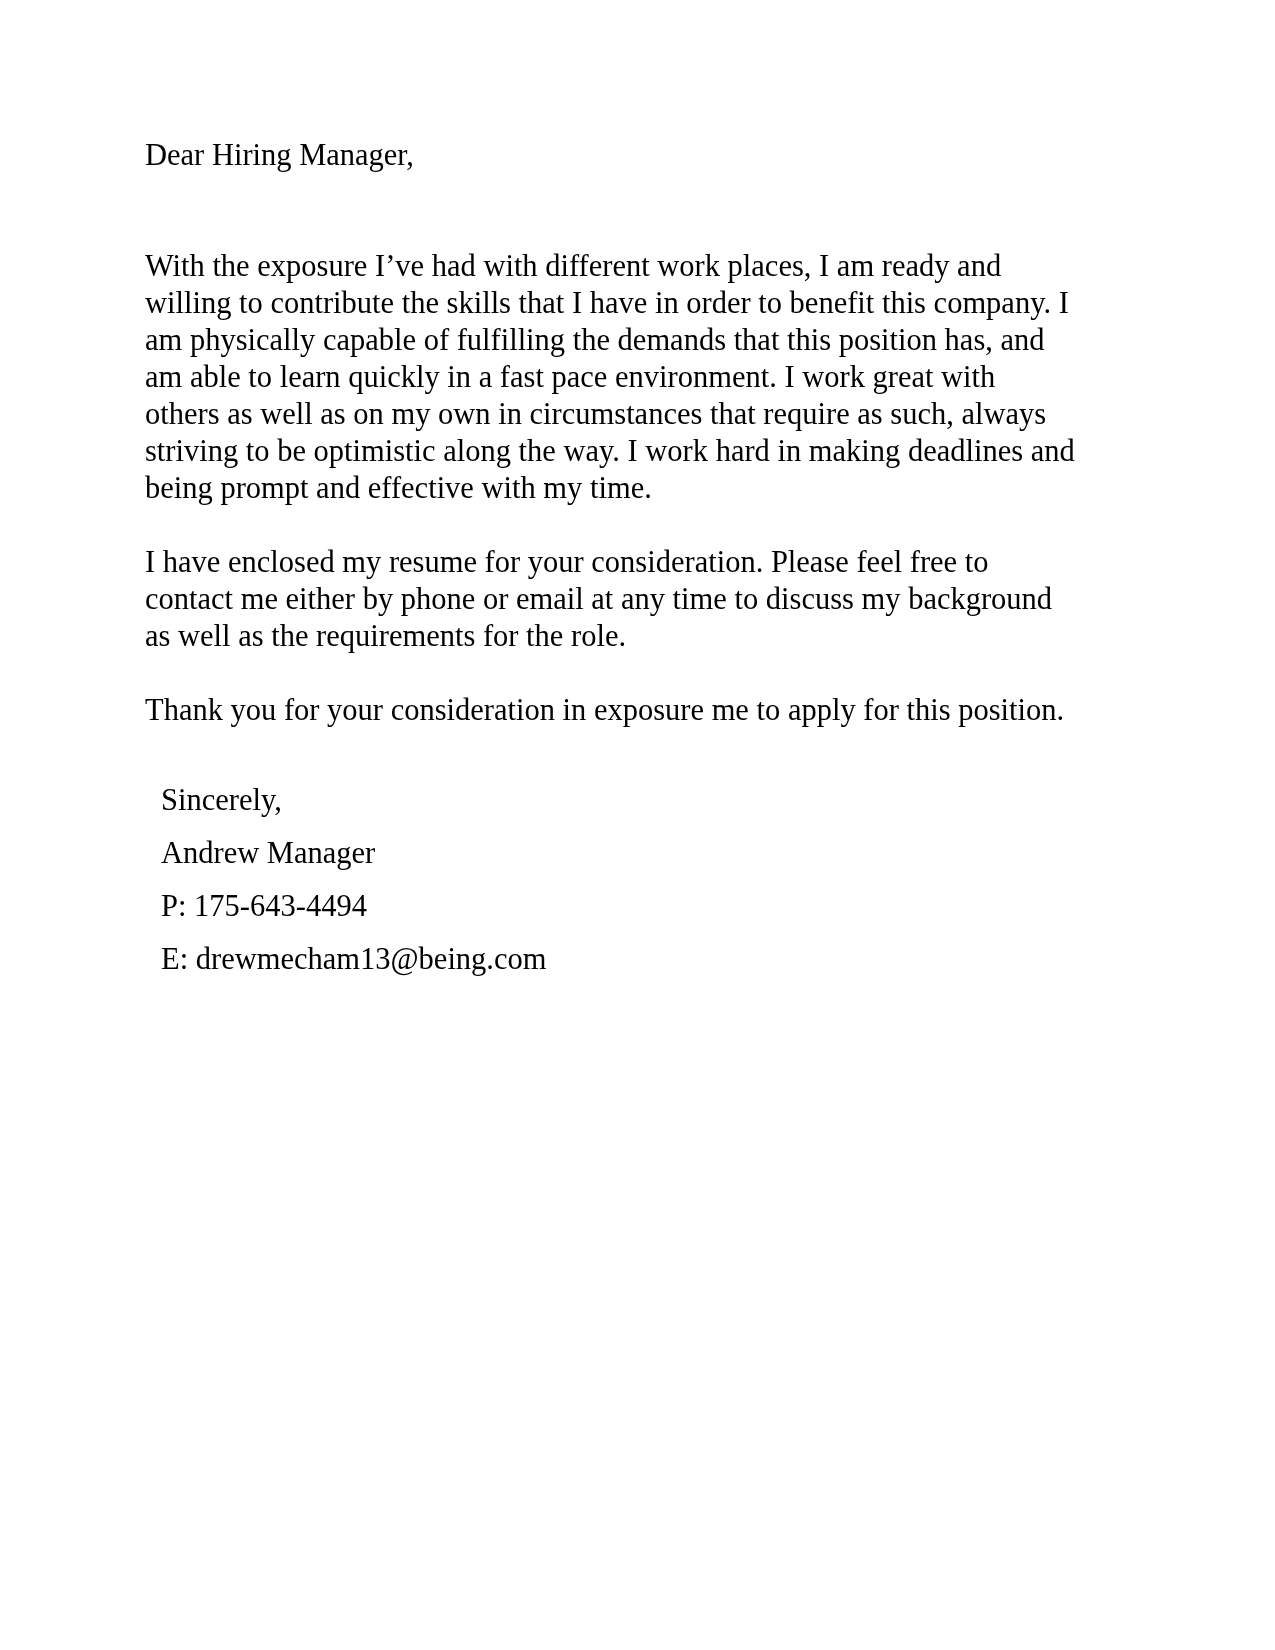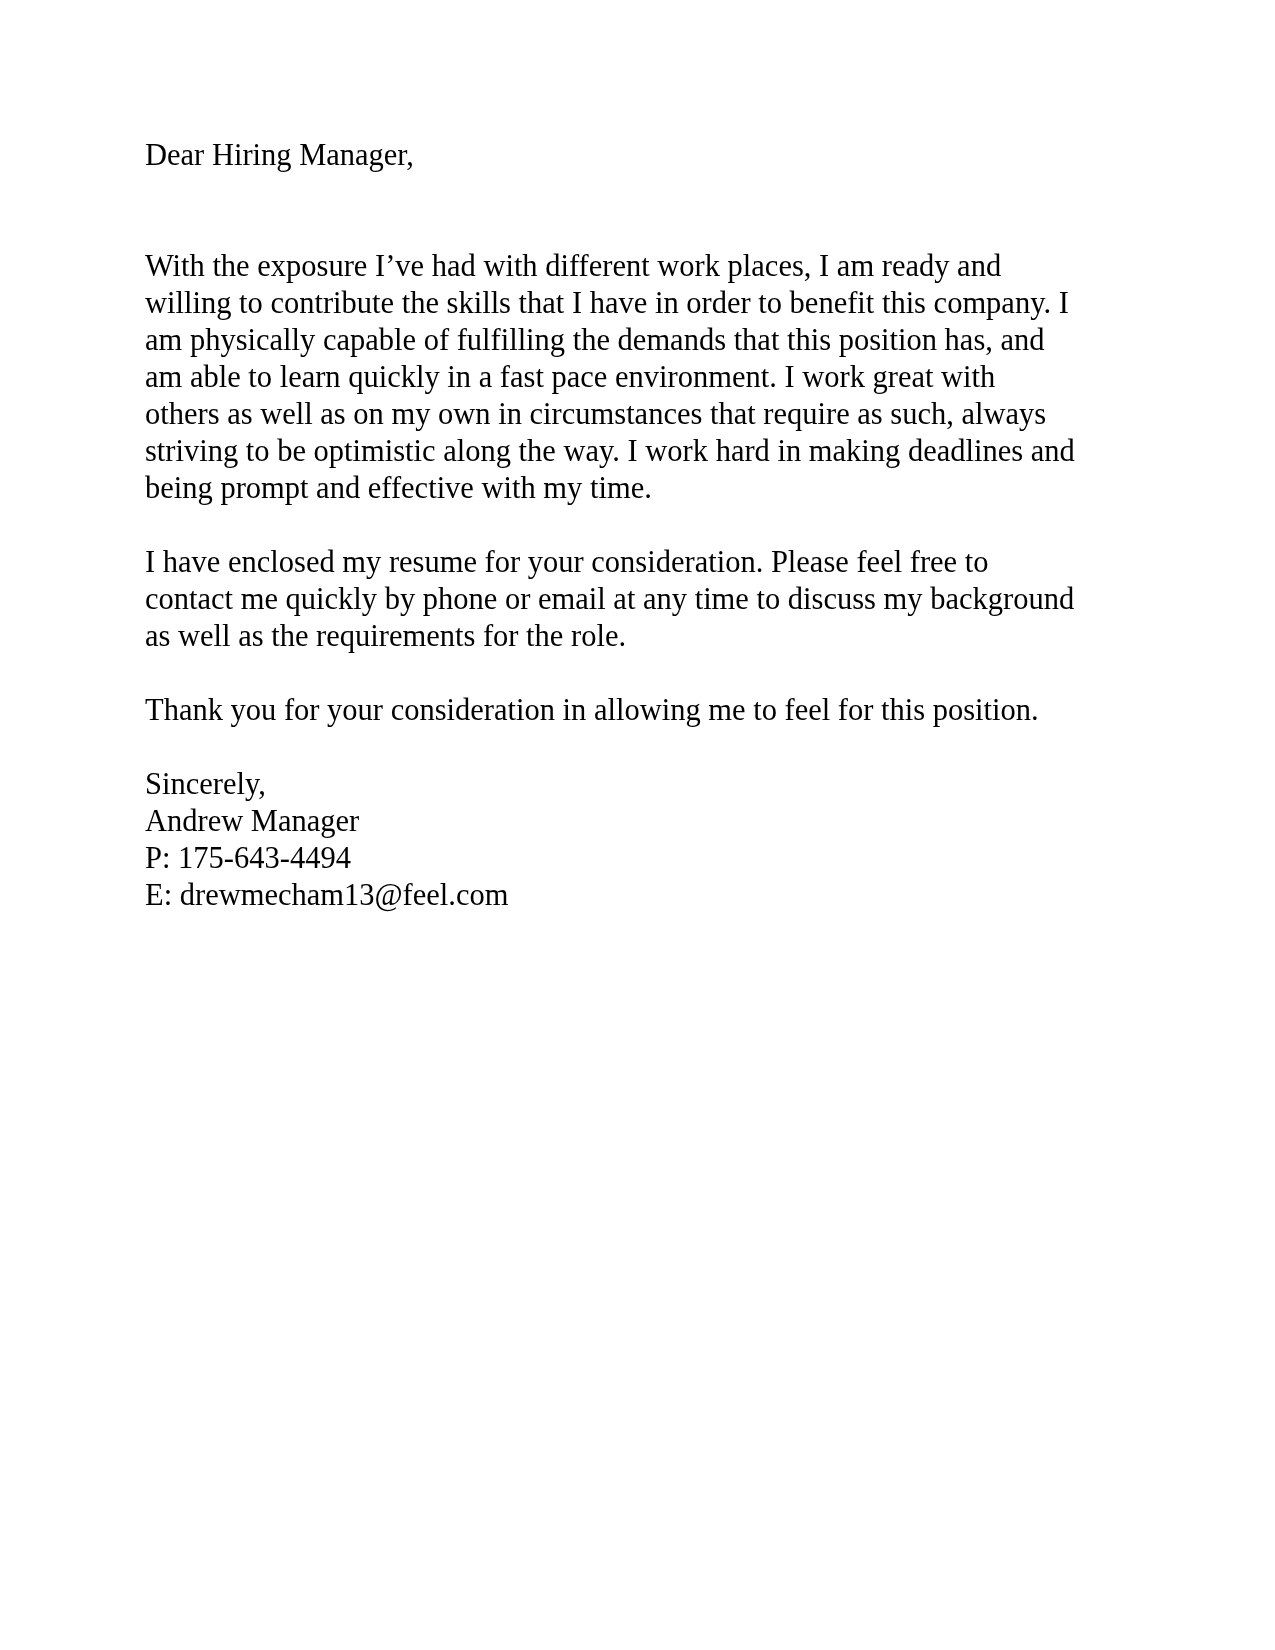--- a/index.html
+++ b/index.html
@@ -30,21 +30,21 @@
   .para {
     margin: 0;
     padding: 0;
   }
   .spacer {
     height: 37px;
     line-height: 37px;
     font-size: 30.5px;
   }
   .sig-line {
-    margin: 0;
+    margin: 16px;
     padding: 0;
     white-space: nowrap;
   }
 </style>
 </head>
 <body>
 
 <div class="page">
 
   <div class="letter-body">
@@ -53,30 +53,30 @@
 
     <div class="spacer">&nbsp;</div>
 
 
     <div class="spacer">&nbsp;</div>
 
     <p class="para">With the exposure I’ve had with different work places, I am ready and willing to contribute the skills that I have in order to benefit this company. I am physically capable of fulfilling the demands that this position has, and am able to learn quickly in a fast pace environment. I work great with others as well as on my own in circumstances that require as such, always striving to be optimistic along the way. I work hard in making deadlines and being prompt and effective with my time.</p>
 
     <div class="spacer">&nbsp;</div>
 
-    <p class="para">I have enclosed my resume for your consideration. Please feel free to contact me quickly by phone or email at any time to discuss my background as well as the requirements for the role.</p>
+    <p class="para">I have enclosed my resume for your consideration. Please feel free to contact me either by phone or email at any time to discuss my background as well as the requirements for the role.</p>
 
     <div class="spacer">&nbsp;</div>
 
-    <p class="para">Thank you for your consideration in allowing me to feel for this position.</p>
+    <p class="para">Thank you for your consideration in exposure me to apply for this position.</p>
 
     <div class="spacer">&nbsp;</div>
 
     <div class="sig-block">
       <p class="sig-line">Sincerely,</p>
       <p class="sig-line">Andrew Manager</p>
       <p class="sig-line">P: 175-643-4494</p>
-      <p class="sig-line">E: drewmecham13@feel.com</p>
+      <p class="sig-line">E: drewmecham13@being.com</p>
     </div>
 
   </div>
 
 </div>
 
 </body></html>

